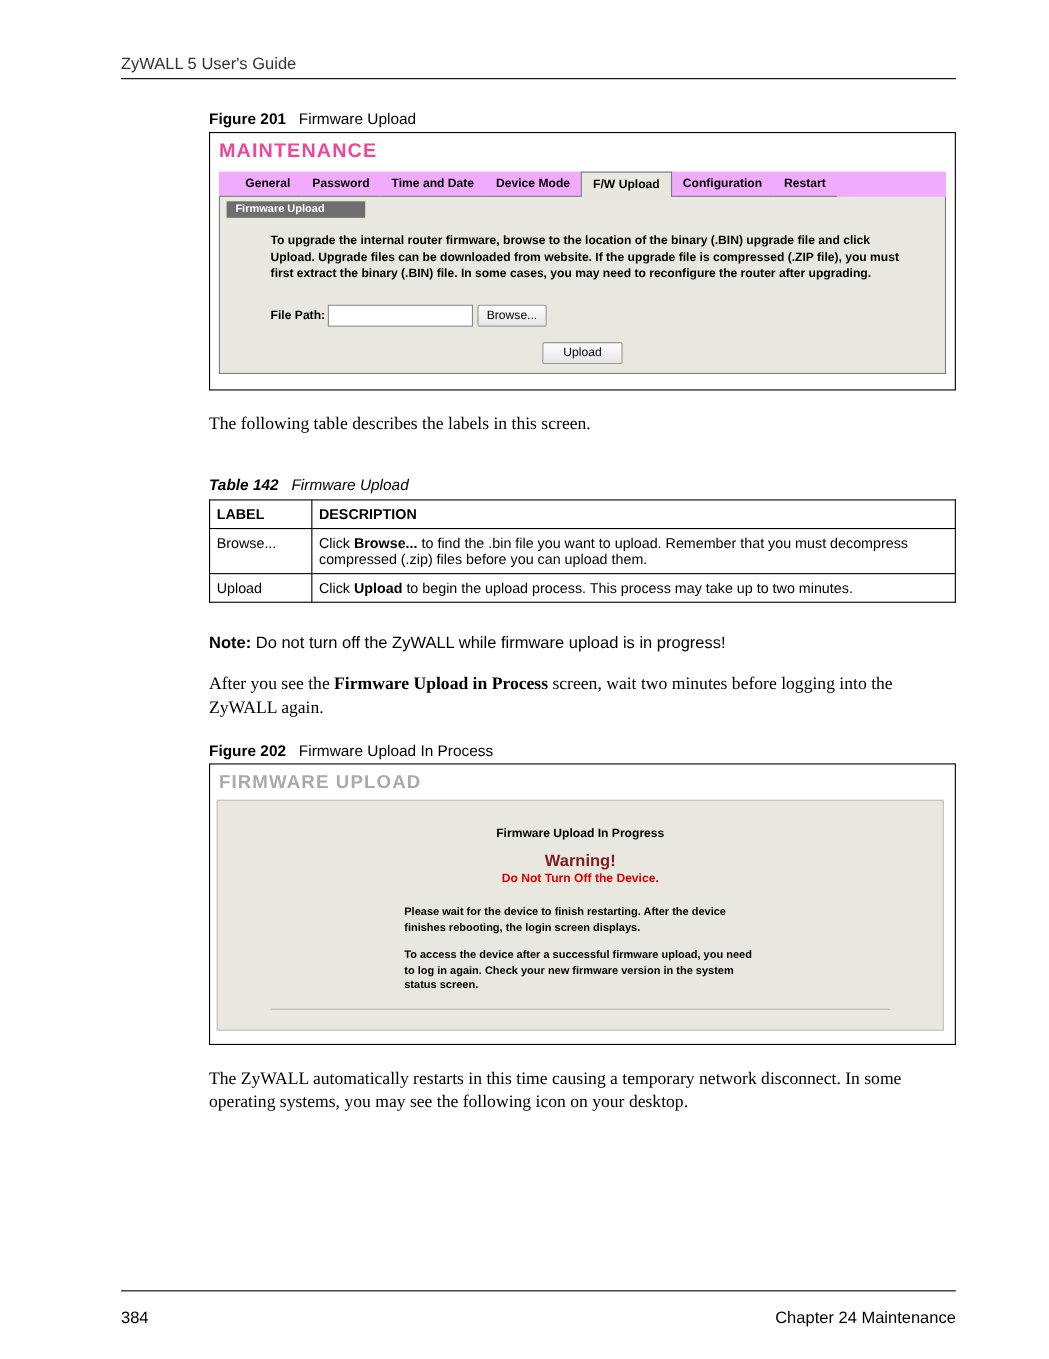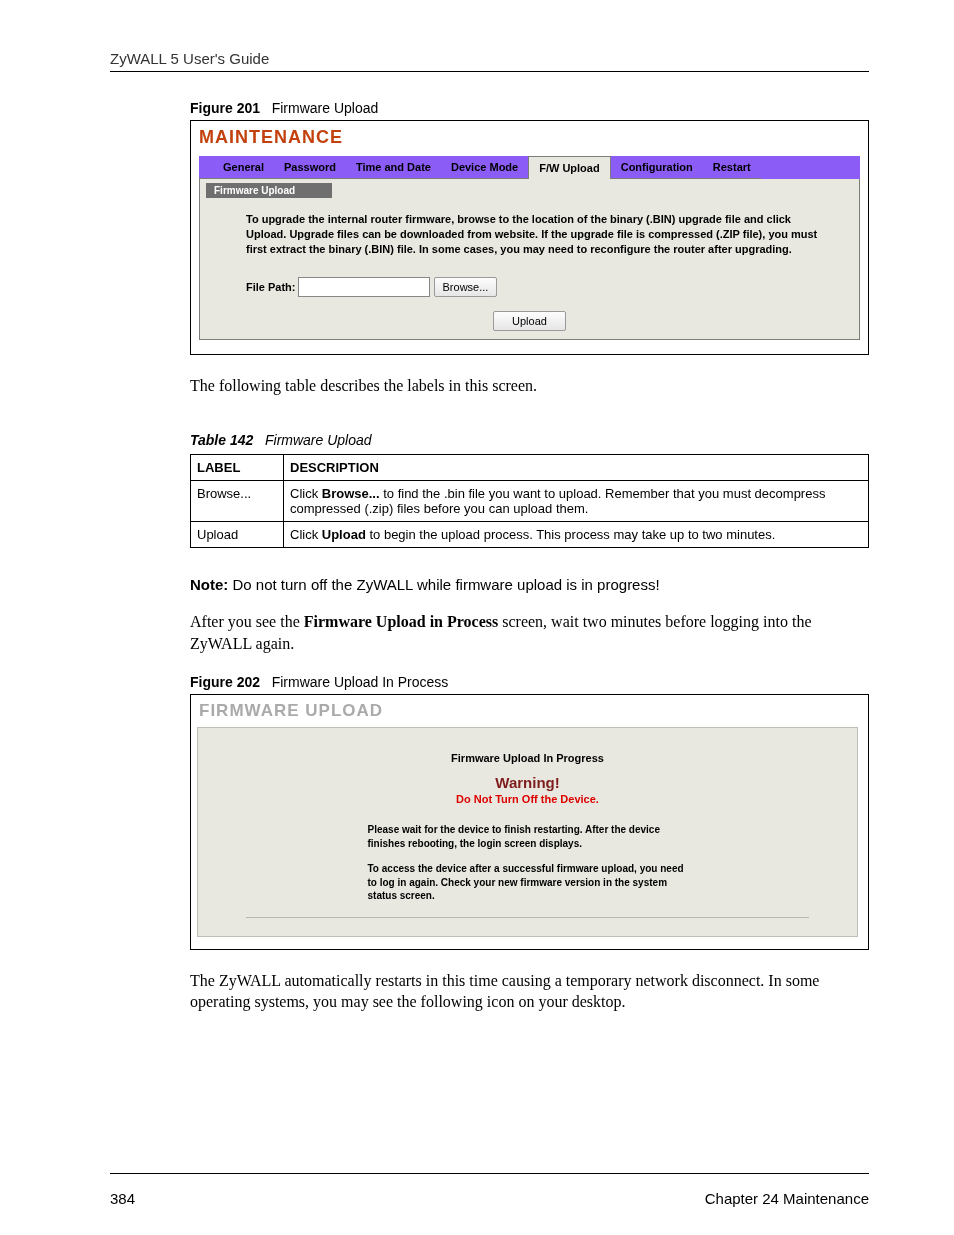--- a/index.html
+++ b/index.html
@@ -39,30 +39,30 @@
     font-weight: bold;
   }
   
   .fig201 {
     border: 1px solid #000;
     background: #fff;
     padding: 6px 8px 14px 8px;
     font-family: Verdana, Arial, sans-serif;
   }
   .maint-title {
-    color: #c2410c;
+    color: #ec4899;
     font-weight: bold;
     font-size: 18px;
     letter-spacing: 1px;
     margin-bottom: 8px;
   }
   .tabs {
     display: flex;
     align-items: center;
-    background: #8b5cf6;
+    background: #f0abfc;
   }
   .tab {
     font-size: 11px;
     font-weight: bold;
     color: #000;
     padding: 5px 10px;
     border-bottom: 1px solid #7c7c7c;
   }
   .tab.filler {
     flex: 0 0 14px;

